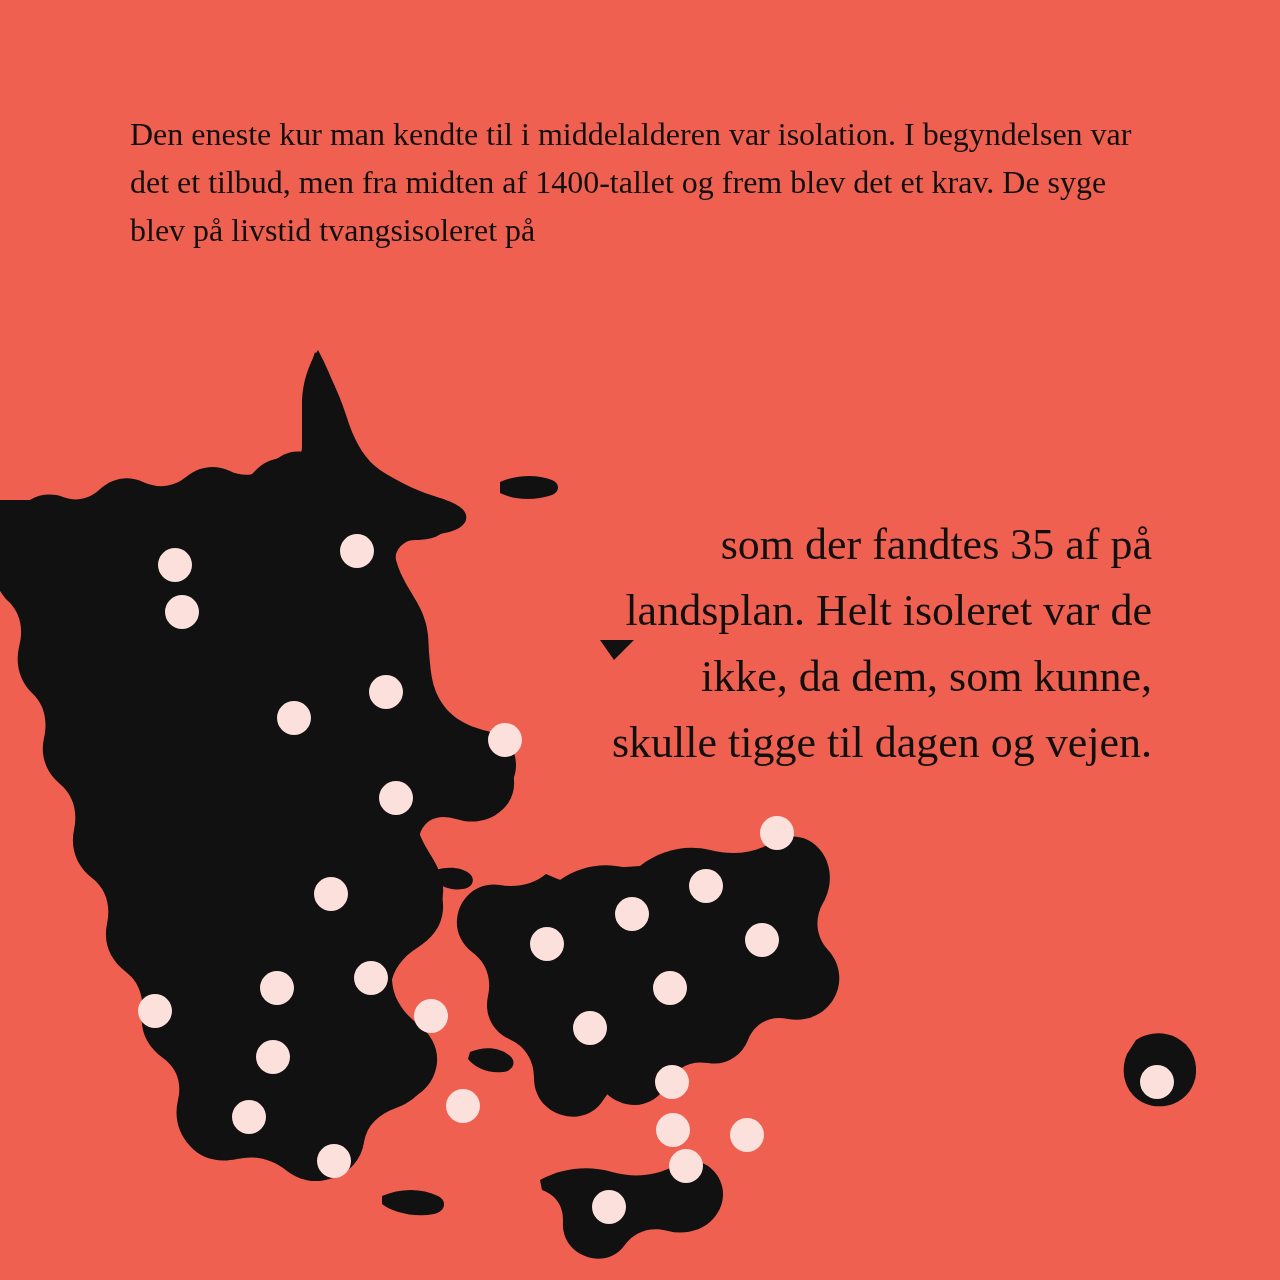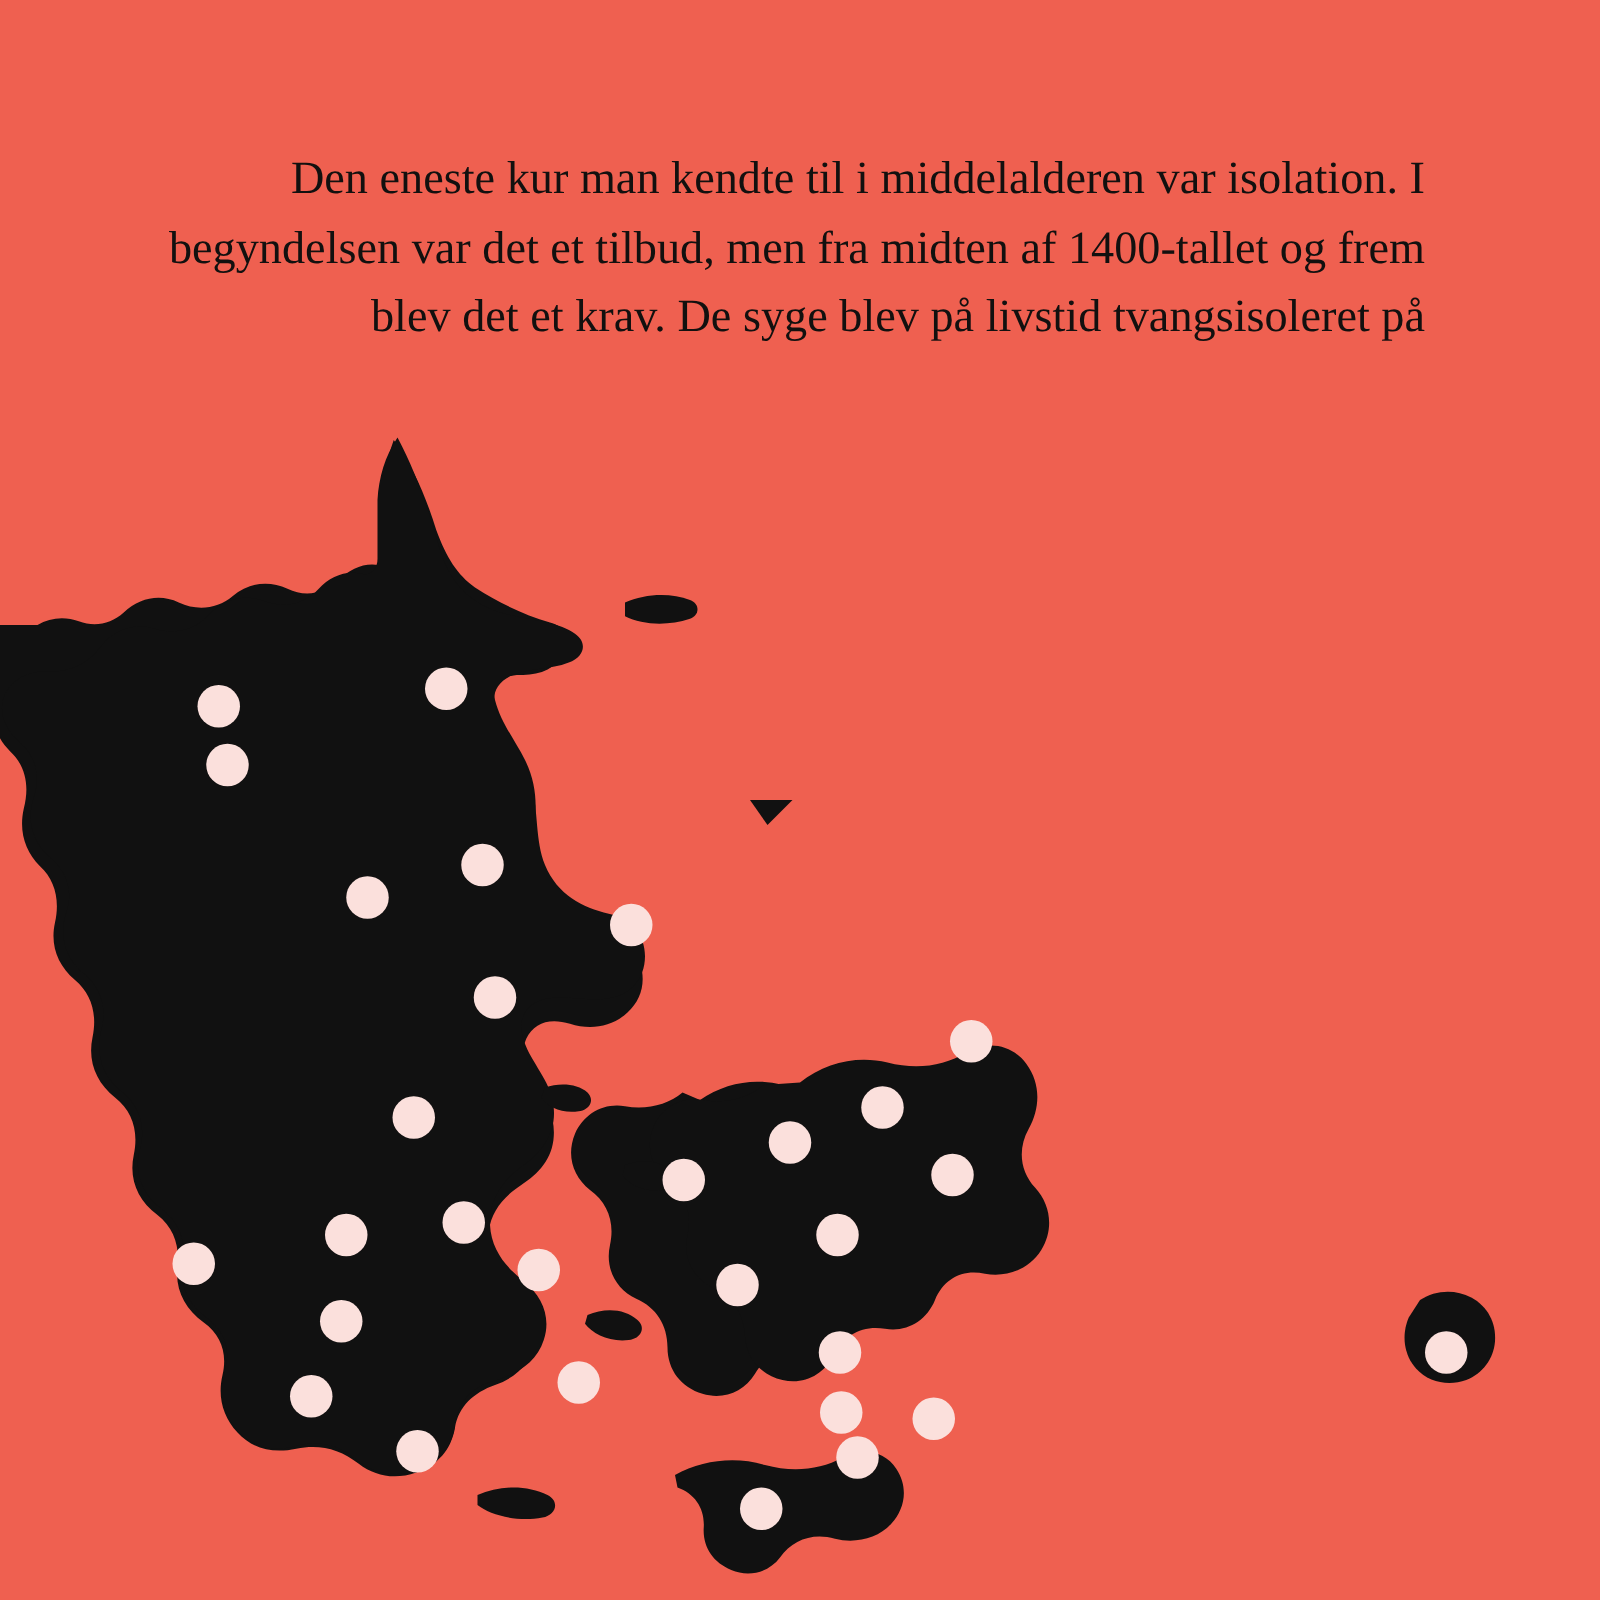--- a/index.html
+++ b/index.html
@@ -46,25 +46,24 @@
     pointer-events: none;
   }
   .text-layer > * { pointer-events: auto; }
 
   .intro-paragraph {
     position: absolute;
     left: 130px;
     top: 78px;
     width: 1010px;
     color: #12100f;
-    font-size: 37px;
+    font-size: 32px;
     line-height: 1.50;
     font-family: "Liberation Serif", serif;
     white-space: pre-line;
-    text-align: right;
   }
 
   .headline {
     position: absolute;
     left: 62px;
     top: 352px;
     width: 1160px;
     color: #fbe0dc;
     font-family: "DejaVu Sans", sans-serif;
     font-weight: bold;
@@ -279,15 +278,16 @@
           <circle cx="609" cy="1207" r="17" fill="#fbe0dc"></circle>
           <circle cx="1157" cy="1082" r="17" fill="#fbe0dc"></circle>
         </g>
     </svg>
   </div>
 
   <div class="text-layer">
     <p class="intro-paragraph">Den eneste kur man kendte til i middelalderen var isolation. I begyndelsen var det et tilbud, men fra midten af 1400-tallet og frem blev det et krav. De syge blev på livstid tvangsisoleret på</p>
 
 
+    <p class="outro-paragraph">som der fandtes 35 af på landsplan. Helt isoleret var de ikke, da dem, som kunne, skulle tigge til dagen og vejen.</p>
   </div>
 
 </div>
 
 </body></html>

